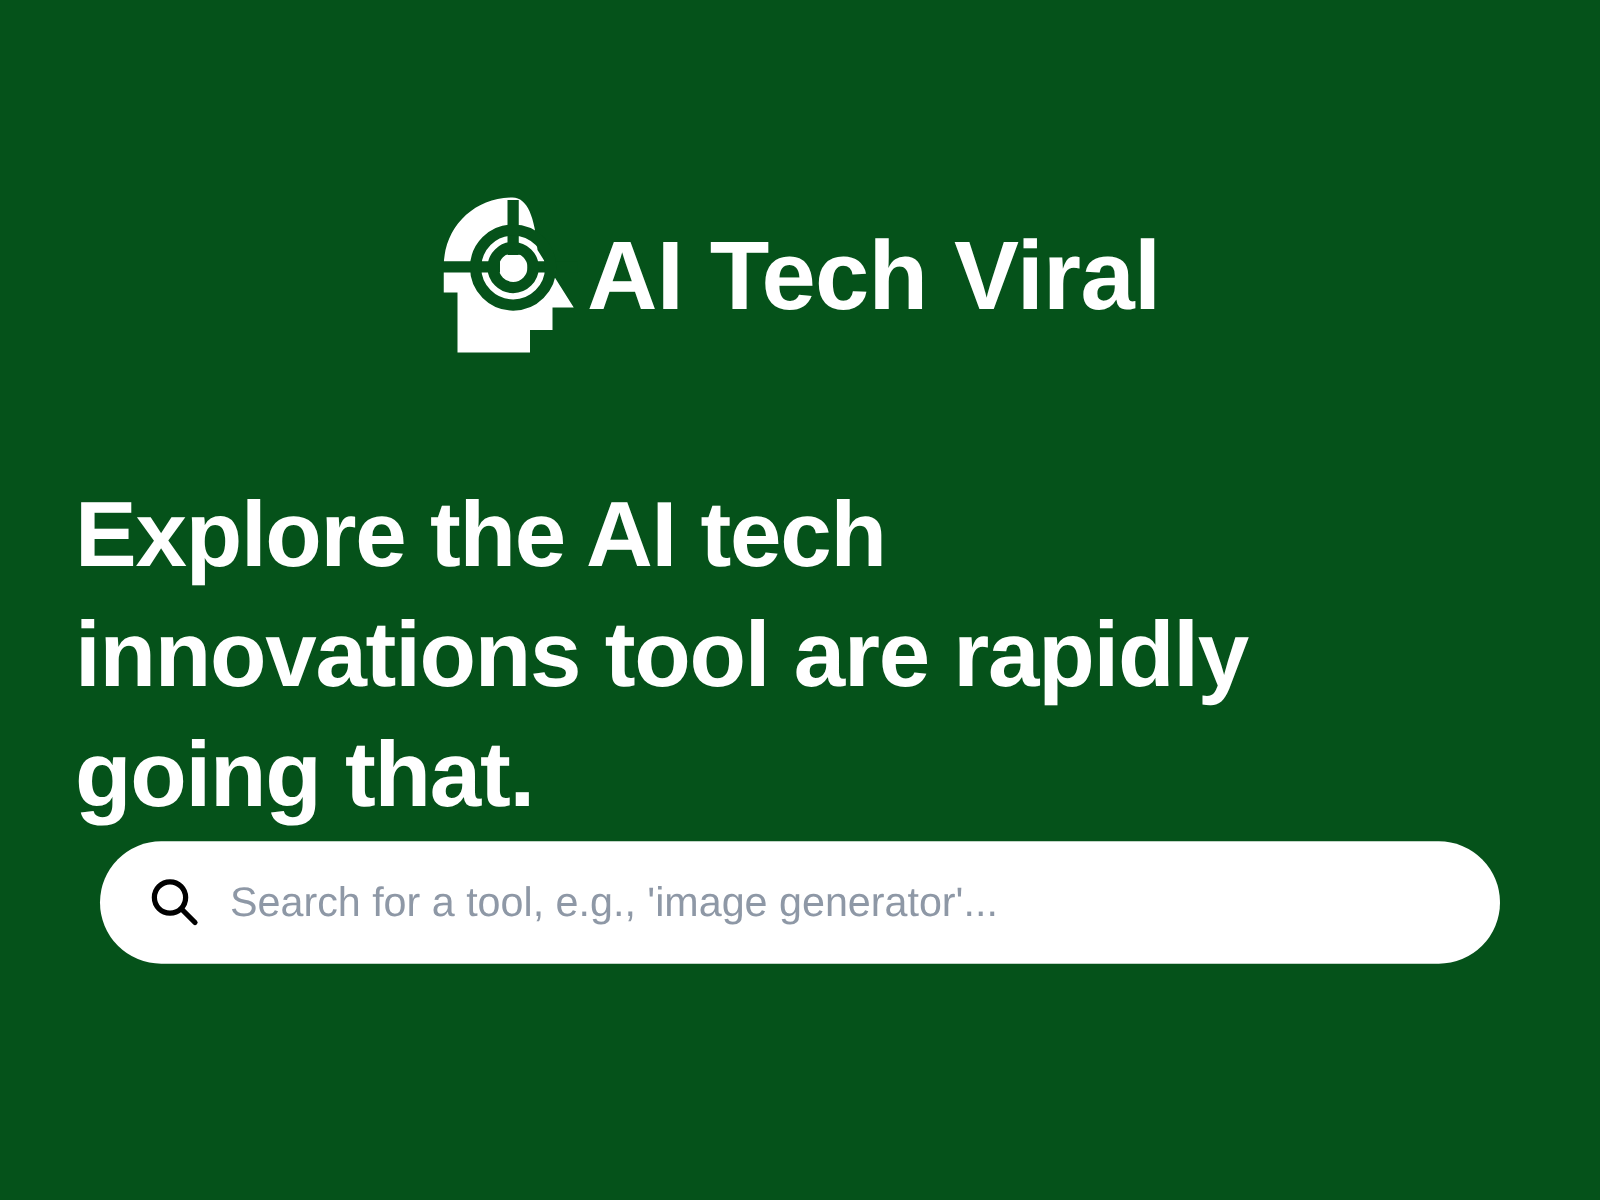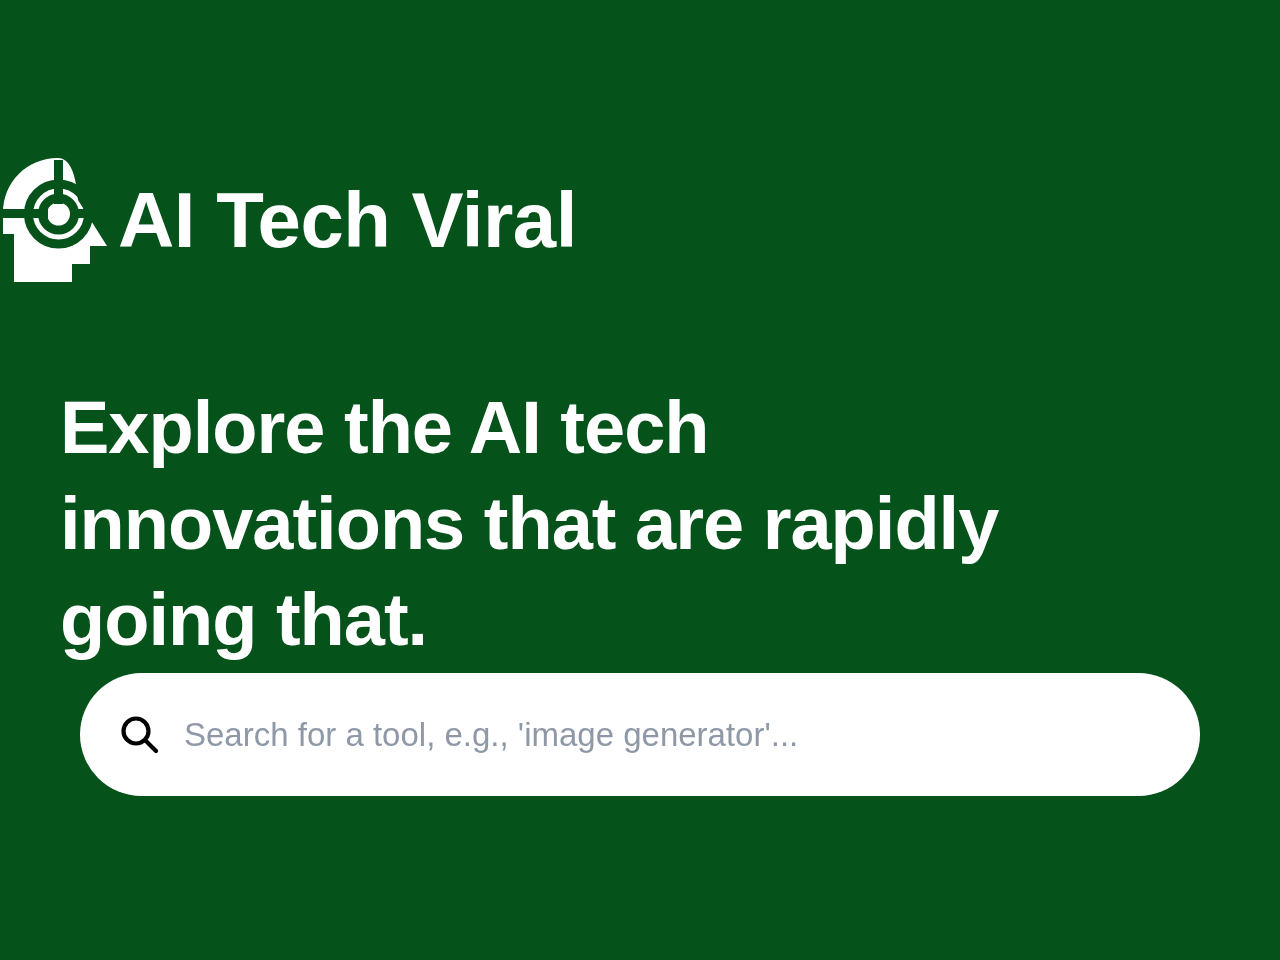--- a/index.html
+++ b/index.html
@@ -25,20 +25,21 @@
 
   
   .brand {
     position: absolute;
     left: 0;
     top: 150px;
     width: 1280px;
     height: 140px;
     display: flex;
     align-items: center;
+    justify-content: center;
   }
   .brand-mark {
     width: 118px;
     height: 128px;
     display: block;
     flex: 0 0 auto;
   }
   .brand-name {
     color: #ffffff;
     font-size: 78px;
@@ -67,21 +68,21 @@
     display: block;
     white-space: nowrap;
   }
 
   
   .search-wrap {
     position: absolute;
     left: 80px;
     top: 673px;
     width: 1120px;
-    height: 123px;
+    height: 98px;
     background: #ffffff;
     border-radius: 62px;
     display: flex;
     align-items: center;
     padding: 0 38px;
     box-sizing: border-box;
   }
   .search-icon {
     flex: 0 0 auto;
     width: 44px;
@@ -137,21 +138,21 @@
 
       <circle cx="58.5" cy="58" r="30" fill="none" stroke="#05521a" stroke-width="9"></circle>
       <circle cx="58.5" cy="58" r="16" fill="none" stroke="#05521a" stroke-width="9"></circle>
       <circle cx="58.5" cy="58" r="4.5" fill="#ffffff"></circle>
     </svg>
     <div class="brand-name">AI Tech Viral</div>
   </div>
 
   <h1 class="headline">
     <span class="headline-line">Explore the AI tech</span>
-    <span class="headline-line">innovations that are rapidly</span>
+    <span class="headline-line">innovations tool are rapidly</span>
     <span class="headline-line">going that.</span>
   </h1>
 
   <div class="search-wrap">
     <svg class="search-icon" viewBox="0 0 44 44" aria-hidden="true">
       <circle cx="18" cy="18" r="12.5" fill="none" stroke="#000000" stroke-width="4.2"></circle>
       <line x1="27.2" y1="27.2" x2="38" y2="38" stroke="#000000" stroke-width="4.2" stroke-linecap="round"></line>
     </svg>
     <input class="search-input" type="text" placeholder="Search for a tool, e.g., 'image generator'..." style="">
   </div>

